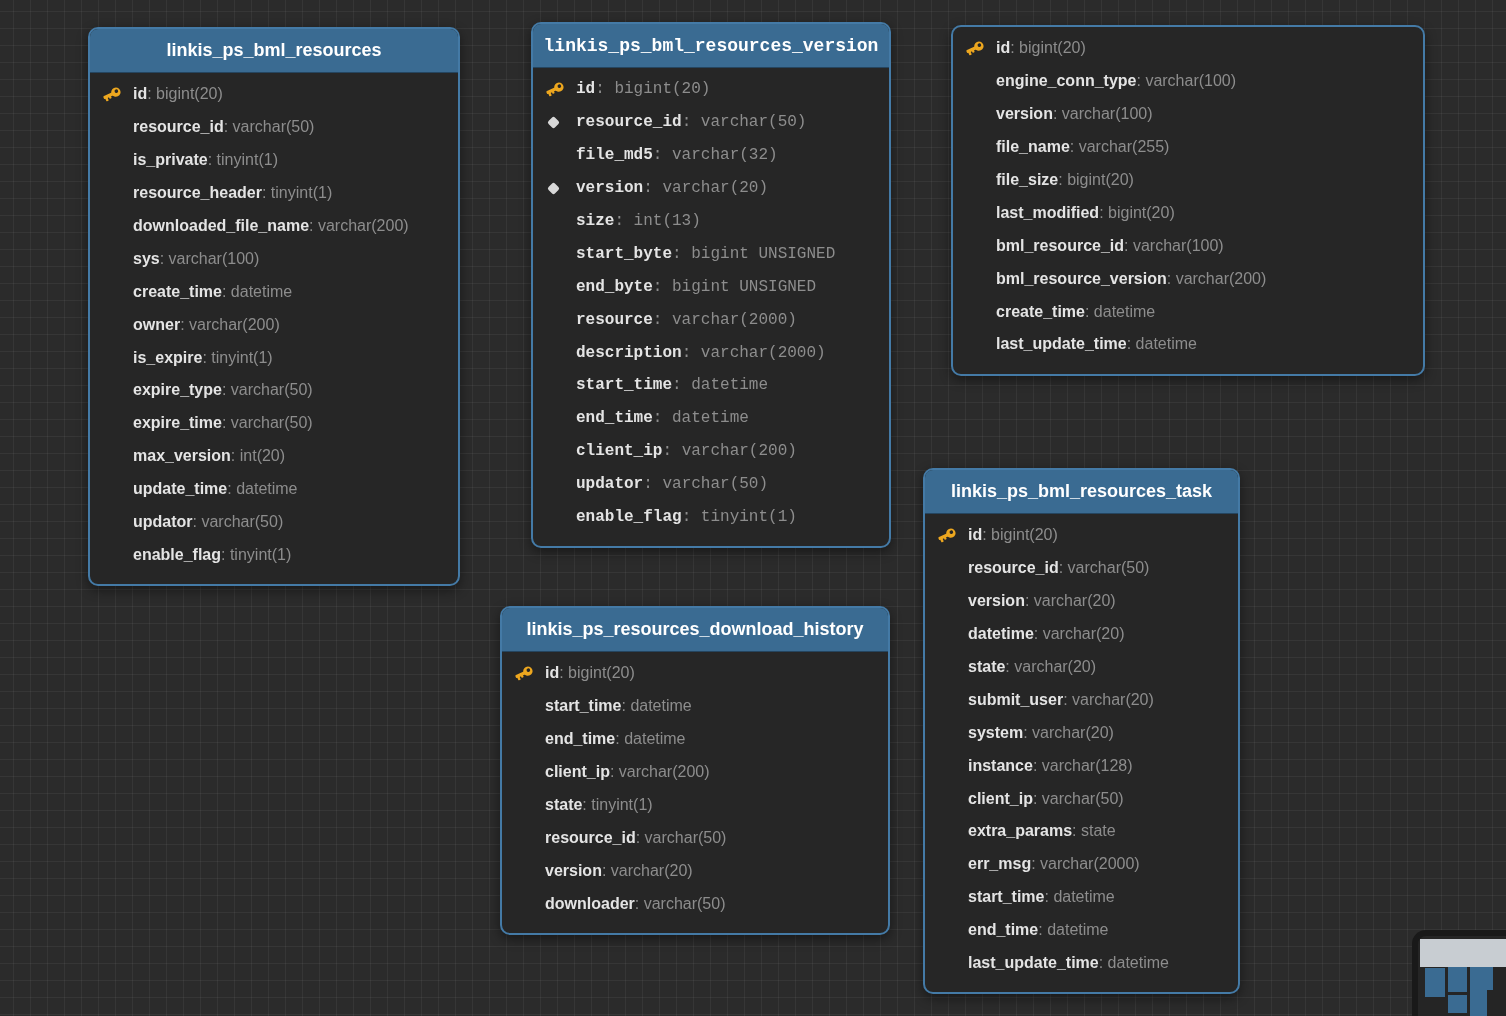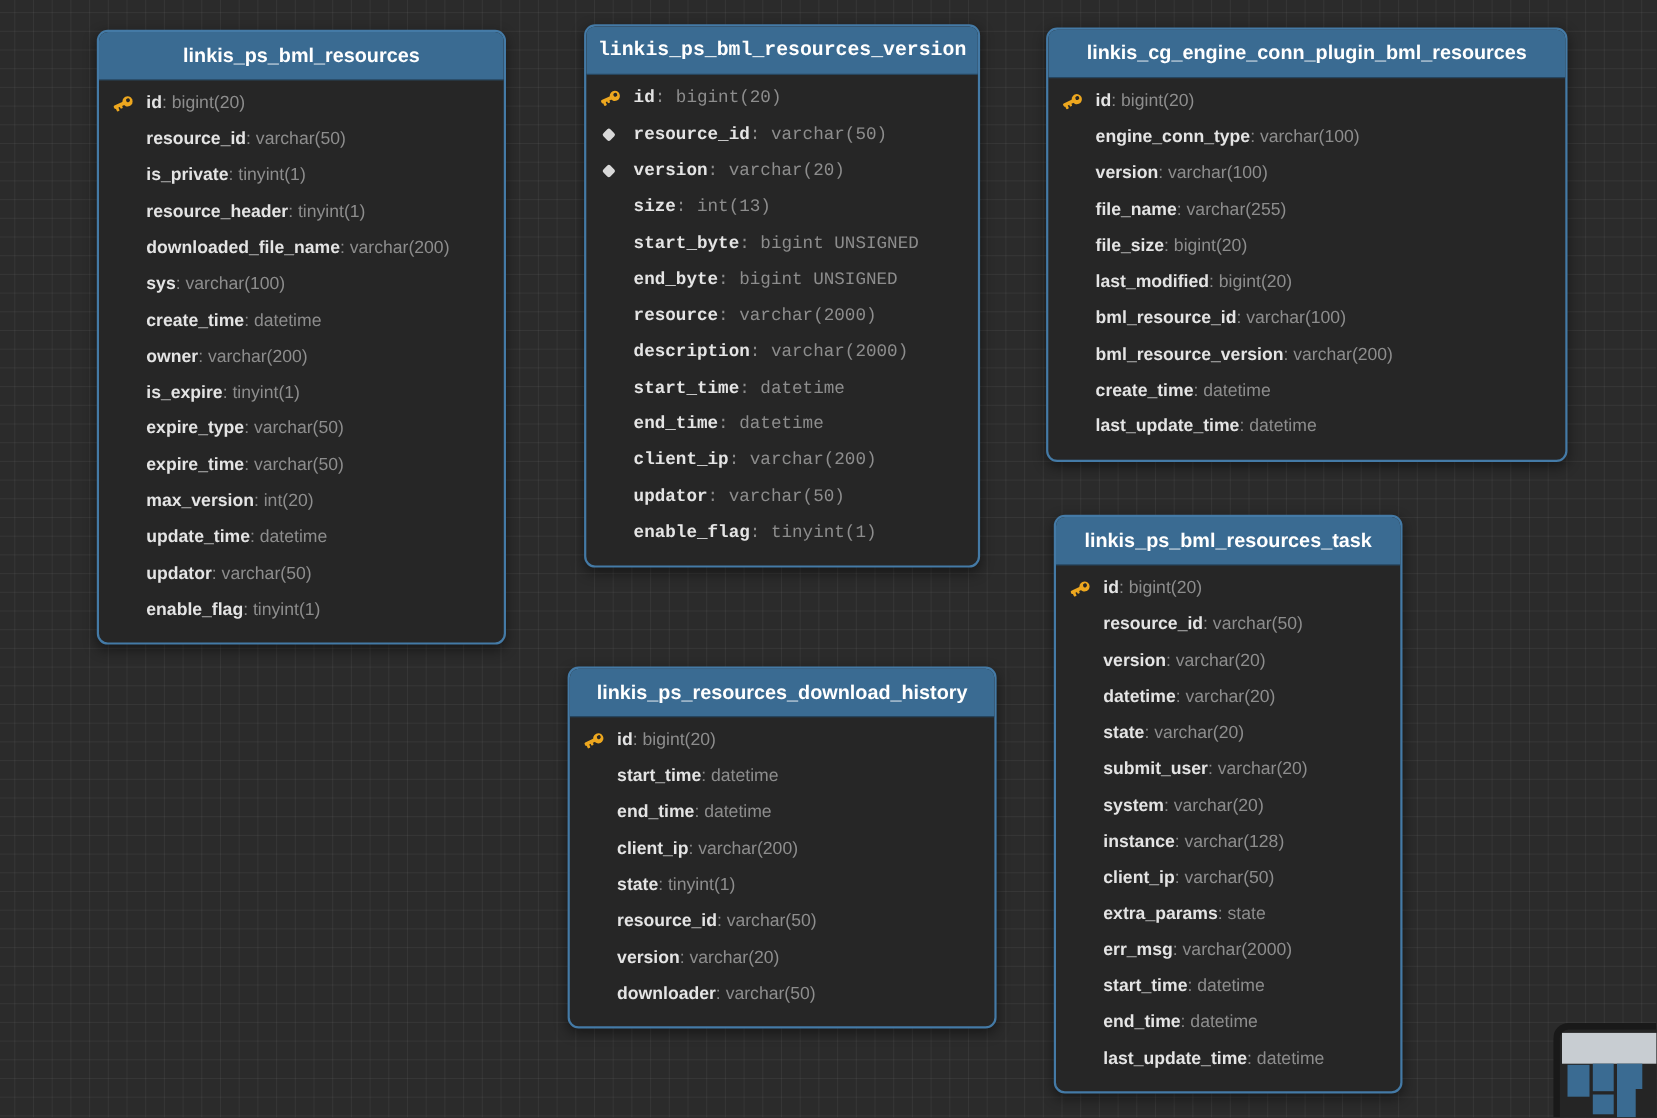--- a/index.html
+++ b/index.html
@@ -78,22 +78,22 @@
     font-size:16px;font-weight:700;
   }
   .f-type{
     color:var(--field-type-color);
     font-size:16px;font-weight:400;
   }
   
   #t0{left:88px;top:27px;width:372px;}
   #t1{left:531px;top:22px;width:360px;font-family:Liberation Mono, monospace;}
   #t2{left:951px;top:25px;width:474px;}
-  #t3{left:500px;top:606px;width:390px;margin-left:16px;}
-  #t4{left:958px;top:468px;width:317px;}
+  #t3{left:500px;top:606px;width:390px;}
+  #t4{left:923px;top:468px;width:317px;}
   
   .minimap{
     position:absolute;left:1412px;top:930px;width:94px;height:86px;
     background:var(--minimap-bg);
     border-left:6px solid var(--minimap-frame);
     border-top:6px solid var(--minimap-frame);
     border-top-left-radius:14px;
     overflow:hidden;
   }
   .minimap .viewport{
@@ -228,20 +228,25 @@
           <span class="f-type">: bigint(20)</span>
         </li>
         <li class="row">
           <span class="icon-box">
             <span class="diamond"></span>
           </span>
           <span class="f-name">resource_id</span>
           <span class="f-type">: varchar(50)</span>
         </li>
         <li class="row">
+          <span class="icon-box"></span>
+          <span class="f-name">file_md5</span>
+          <span class="f-type">: varchar(32)</span>
+        </li>
+        <li class="row">
           <span class="icon-box">
             <span class="diamond"></span>
           </span>
           <span class="f-name">version</span>
           <span class="f-type">: varchar(20)</span>
         </li>
         <li class="row">
           <span class="icon-box"></span>
           <span class="f-name">size</span>
           <span class="f-type">: int(13)</span>
@@ -288,23 +293,20 @@
         </li>
         <li class="row">
           <span class="icon-box"></span>
           <span class="f-name">enable_flag</span>
           <span class="f-type">: tinyint(1)</span>
         </li>
       </ul>
   </section>
 
   <section class="table-card" id="t2">
-    <header class="card-header">
-      <span class="card-title">linkis_cg_engine_conn_plugin_bml_resources</span>
-    </header>
     <ul class="field-list">
         <li class="row">
           <span class="icon-box">
             <svg width="20" height="20" viewBox="0 0 19 19">
               <g transform="rotate(-25 9.5 9.5)">
                 <rect x="0.8" y="8" width="10" height="3.1" rx="1" fill="var(--key-gold)"></rect>
                 <rect x="1.8" y="10.4" width="2.4" height="3.4" rx="0.6" fill="var(--key-gold)"></rect>
                 <rect x="5.6" y="10.4" width="2.1" height="2.5" rx="0.6" fill="var(--key-gold)"></rect>
                 <circle cx="13.6" cy="9.5" r="4.4" fill="var(--key-gold)"></circle>
                 <circle cx="14.4" cy="8.8" r="1.7" fill="var(--card-body-bg)"></circle>

